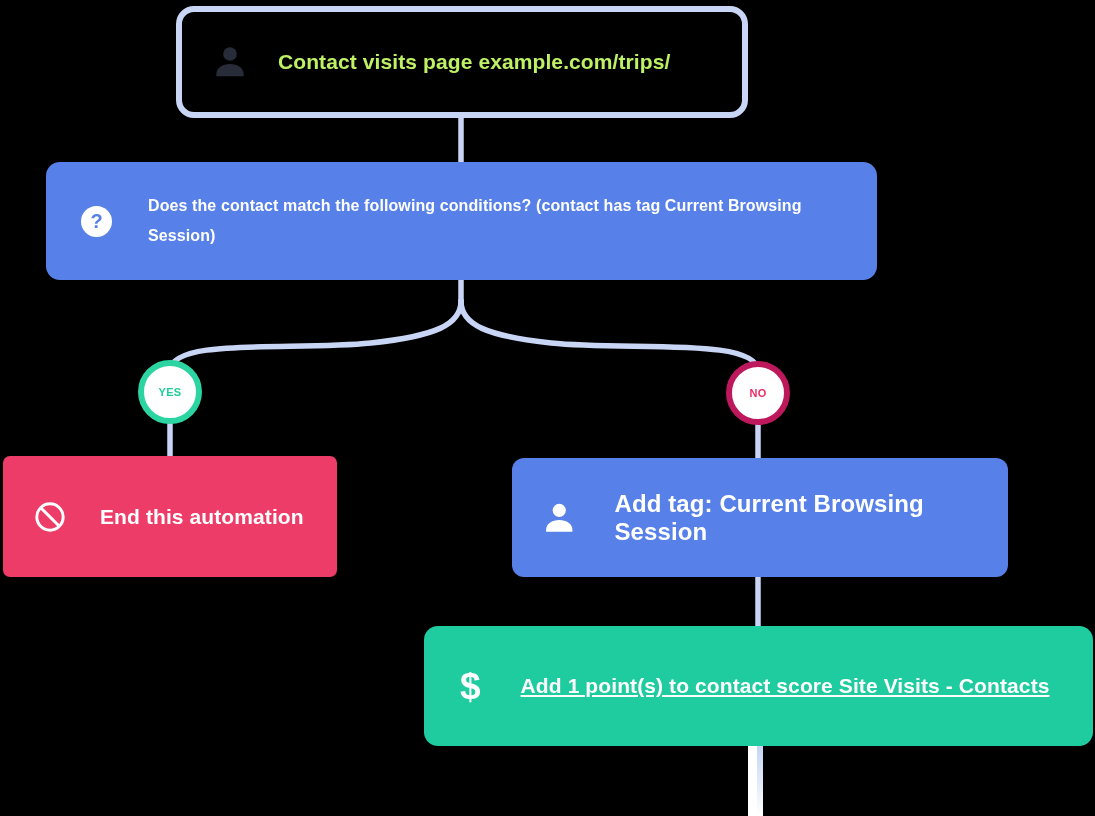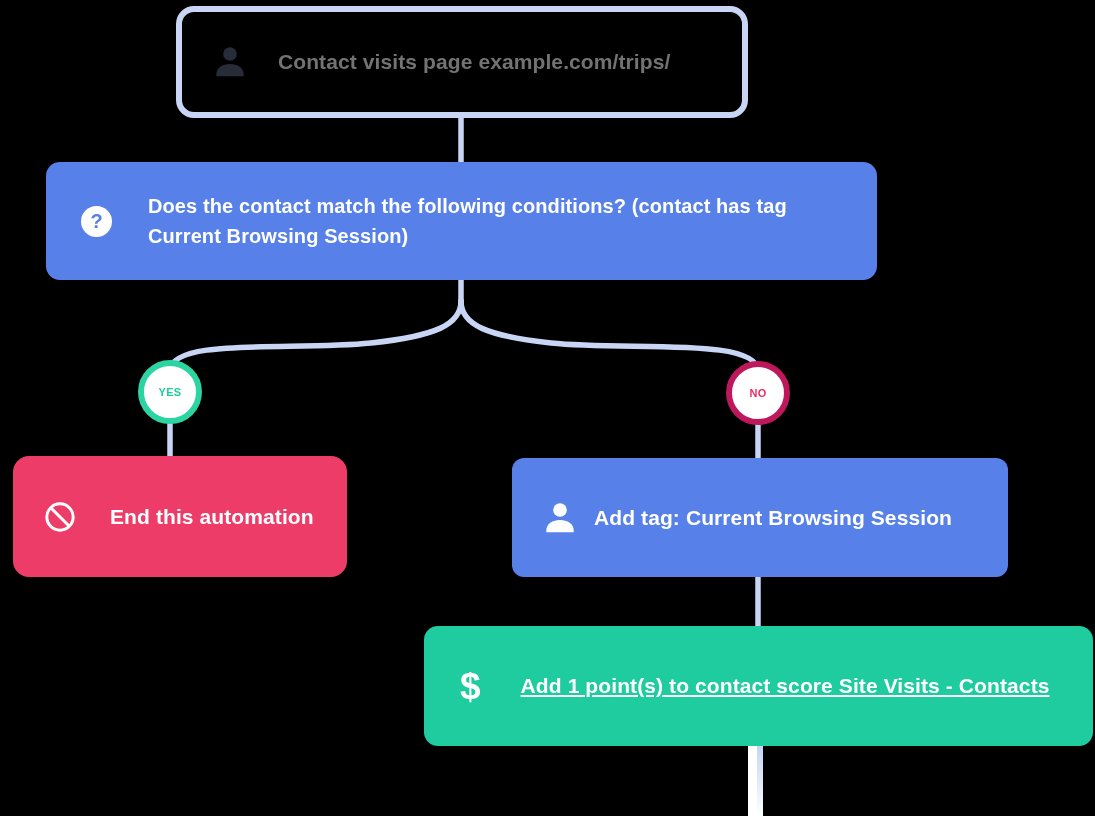--- a/index.html
+++ b/index.html
@@ -13,54 +13,54 @@
     position:absolute;z-index:2;display:flex;align-items:center;
     box-sizing:border-box;cursor:pointer;
   }
   .node .label{font-weight:700;letter-spacing:.1px;}
   
   .trigger{
     left:176px;top:6px;width:572px;height:112px;
     border:6px solid #c8d5f5;border-radius:18px;background:#000;
   }
   .trigger .icon{margin-left:28px;width:40px;height:40px;color:#272c38;}
-  .trigger .label{margin-left:28px;color:#737373;font-size:21px;}
+  .trigger .label{margin-left:28px;color:#bef264;font-size:21px;}
   
   .condition{
     left:46px;top:162px;width:831px;height:118px;
     border-radius:14px;background:#5781e8;
   }
   .q-circle{
     margin-left:35px;width:31px;height:31px;border-radius:50%;background:#fff;
     display:flex;align-items:center;justify-content:center;flex:0 0 auto;
     color:#5781e8;font-size:20px;font-weight:800;
   }
-  .condition .label{margin-left:36px;color:#fff;font-size:20px;line-height:30px;width:690px;}
+  .condition .label{margin-left:36px;color:#fff;font-size:16px;line-height:30px;width:690px;}
   
   .badge{
     position:absolute;z-index:3;width:64px;height:64px;border-radius:50%;
     background:#fff;box-sizing:border-box;display:flex;align-items:center;
     justify-content:center;font-weight:800;font-size:11px;letter-spacing:.3px;
   }
   .badge.yes{left:138px;top:360px;border:6px solid #2bd4a0;color:#1fce9a;}
   .badge.no{left:726px;top:361px;border:6px solid #be185d;color:#ed2d62;}
   
   .end{
-    left:13px;top:456px;width:334px;height:121px;
-    border-radius:16px;background:#ee3c68;
+    left:3px;top:456px;width:334px;height:121px;
+    border-radius:7px;background:#ee3c68;
   }
   .end .icon{margin-left:30px;width:34px;height:34px;color:#fff;}
   .end .label{margin-left:33px;color:#fff;font-size:21px;}
   
   .addtag{
     left:512px;top:458px;width:496px;height:119px;
     border-radius:12px;background:#5781e8;
   }
   .addtag .icon{margin-left:28px;width:40px;height:40px;color:#fff;}
-  .addtag .label{margin-left:14px;color:#fff;font-size:21px;}
+  .addtag .label{margin-left:36px;color:#fff;font-size:24px;}
   
   .addpoints{
     left:424px;top:626px;width:669px;height:120px;
     border-radius:14px;background:#1ecca0;
   }
   .addpoints .dollar{
     margin-left:36px;color:#fff;font-size:37px;font-weight:800;line-height:1;
     flex:0 0 auto;
   }
   .addpoints .label{margin-left:40px;color:#fff;font-size:21px;text-decoration:underline;}

